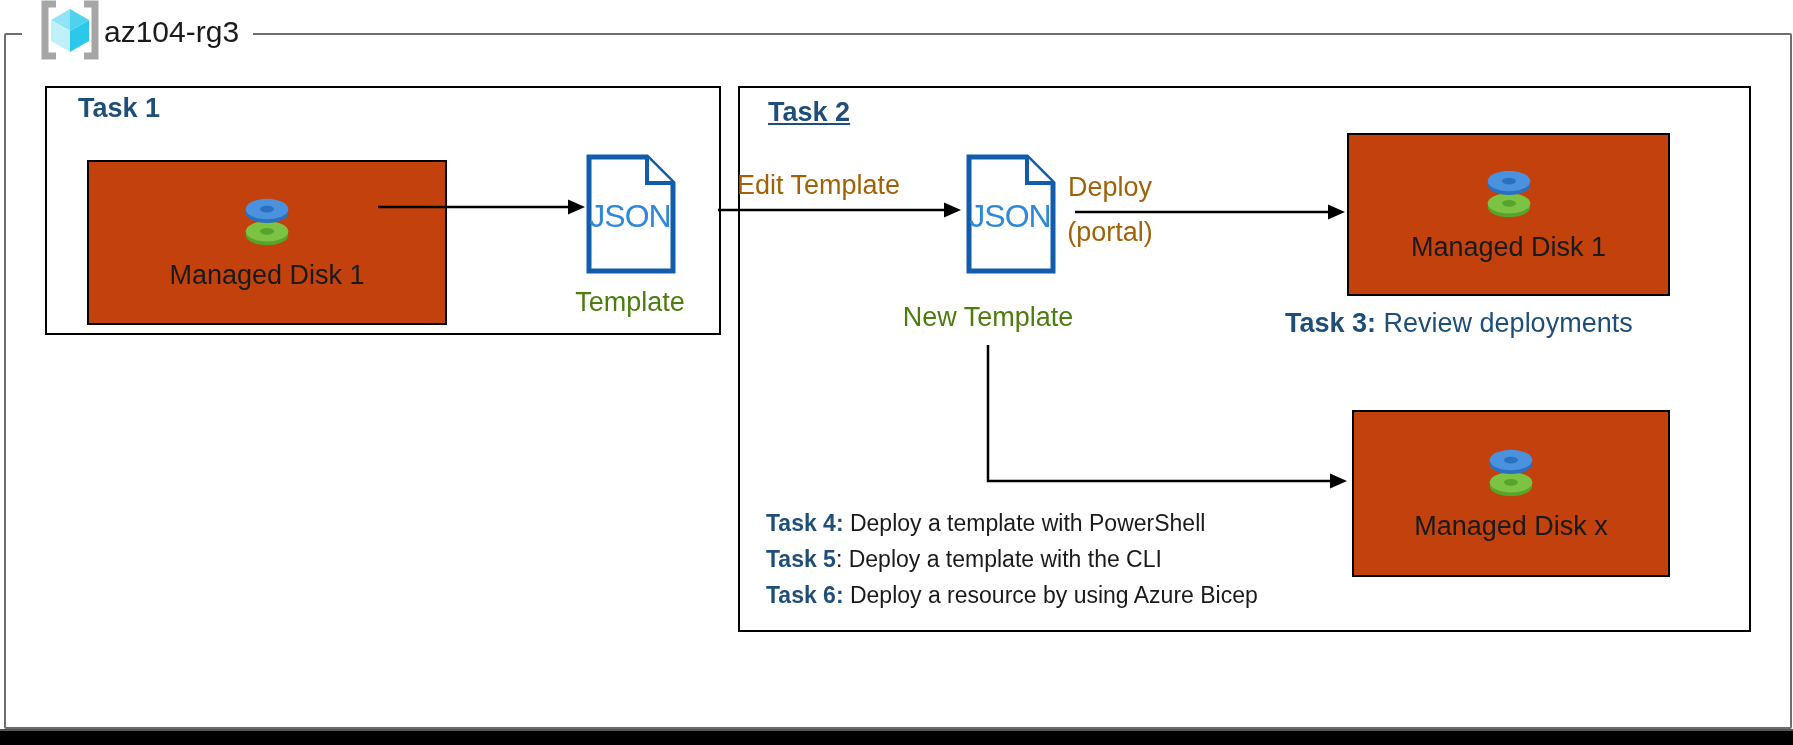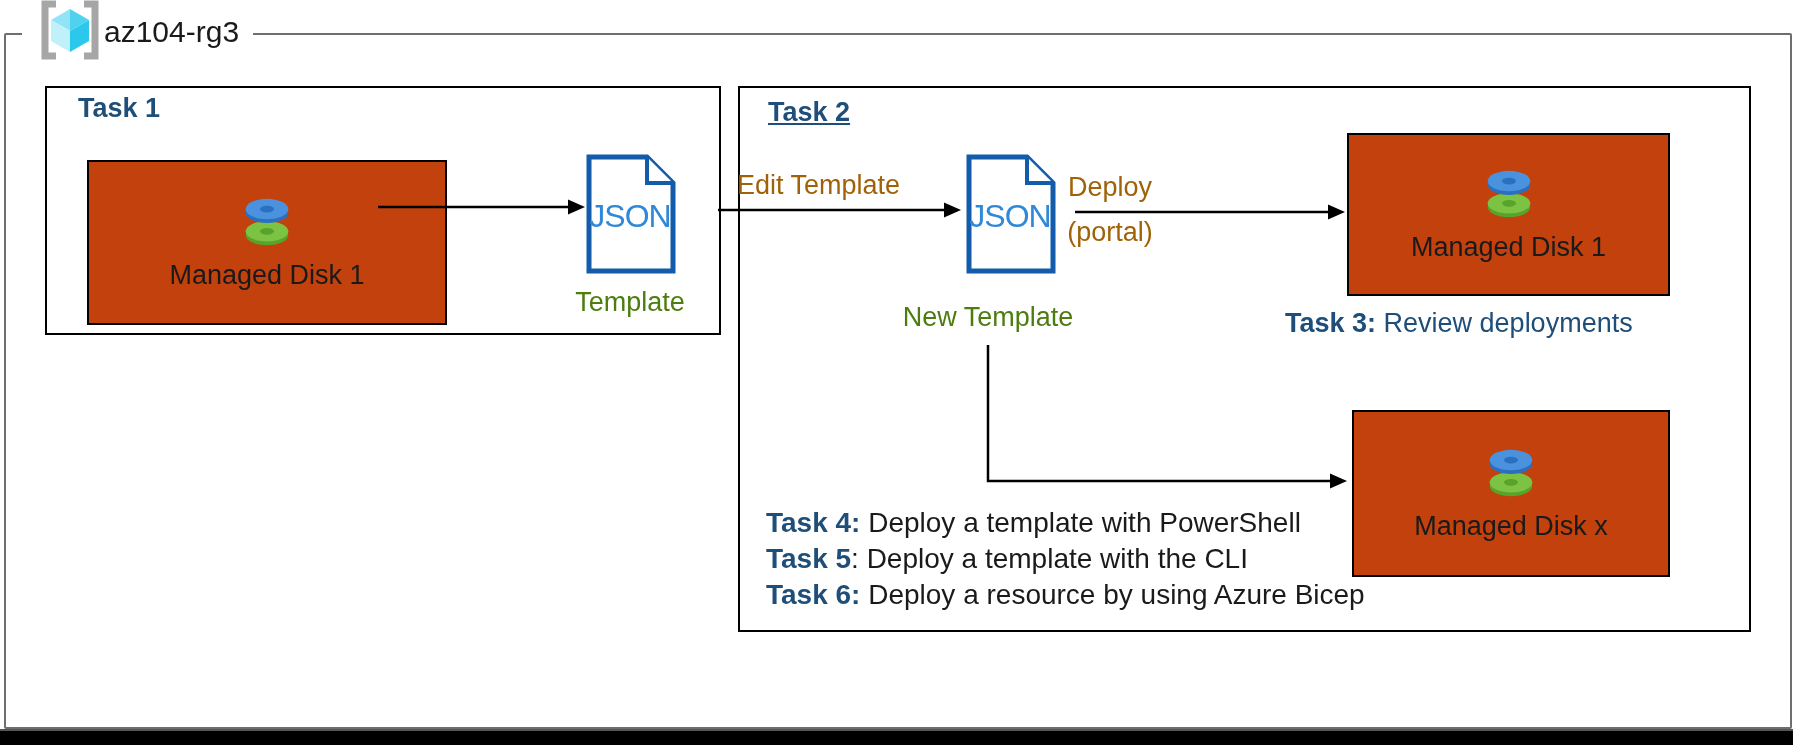--- a/index.html
+++ b/index.html
@@ -14,21 +14,21 @@
   
   .task-box{position:absolute;border:2px solid #000;background:#fff;}
   .task-title{position:absolute;font-size:27px;font-weight:bold;color:#1F4E79;white-space:nowrap;}
   .disk-box{position:absolute;background:#c2410c;border:2px solid #000;
             display:flex;flex-direction:column;align-items:center;justify-content:center;gap:4px;}
   .disk-box .lbl{font-size:27px;color:#1a1a1a;white-space:nowrap;}
   .caption{position:absolute;font-size:27px;color:#4d7c0f;text-align:center;white-space:nowrap;}
   .flow-label{position:absolute;font-size:27px;color:#a16207;text-align:center;white-space:nowrap;}
   .note-line{position:absolute;font-size:27px;color:#1F4E79;white-space:nowrap;}
   .note-line .tp{font-weight:bold;}
-  .tasks-block{position:absolute;font-size:28px;line-height:36px;color:#1a1a1a;}
+  .tasks-block{position:absolute;font-size:23px;line-height:36px;color:#1a1a1a;}
   .tasks-block .tp{font-weight:bold;color:#1F4E79;}
   .arrows{position:absolute;left:0;top:0;pointer-events:none;}
   .bottom-bar{position:absolute;left:0;top:729px;width:1793px;height:16px;
               background:#000;border-top:2px solid #555;}
   .icon-abs{position:absolute;}
 </style>
 </head>
 <body>
 
 <div id="canvas">

